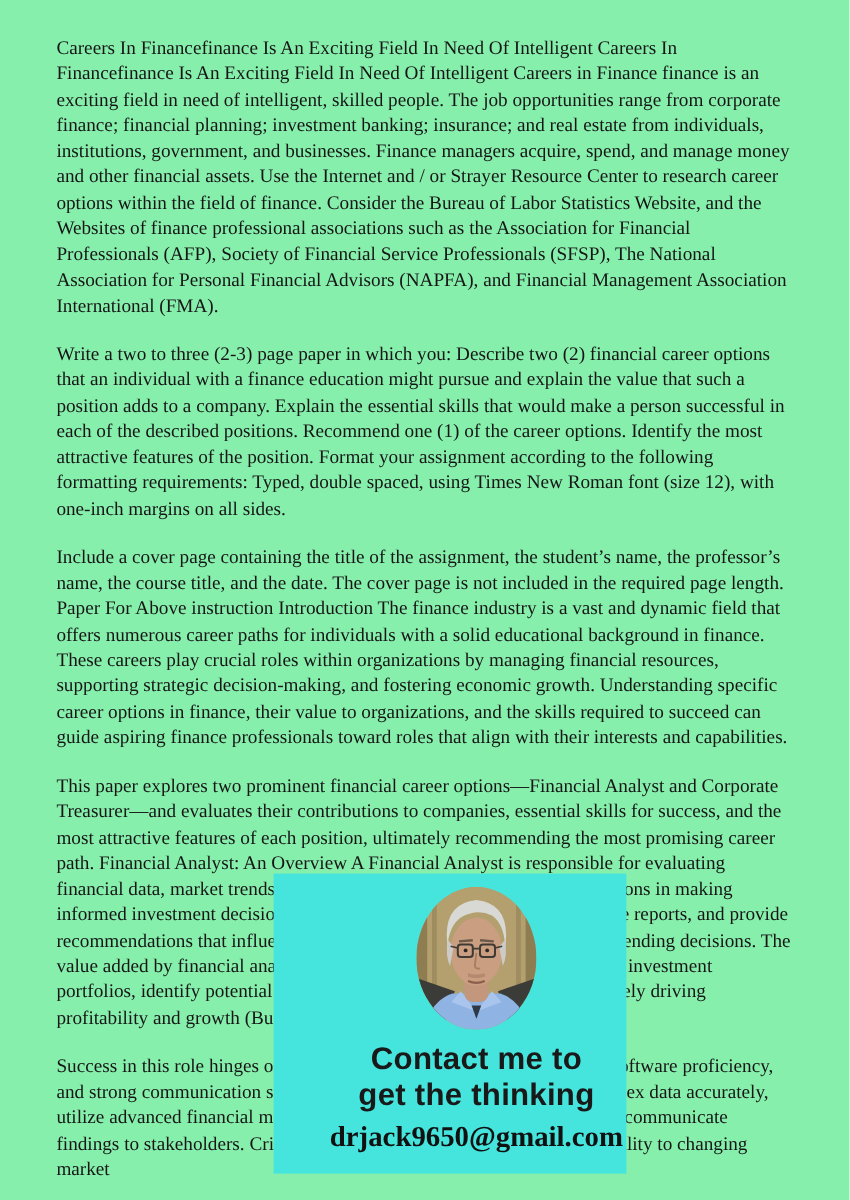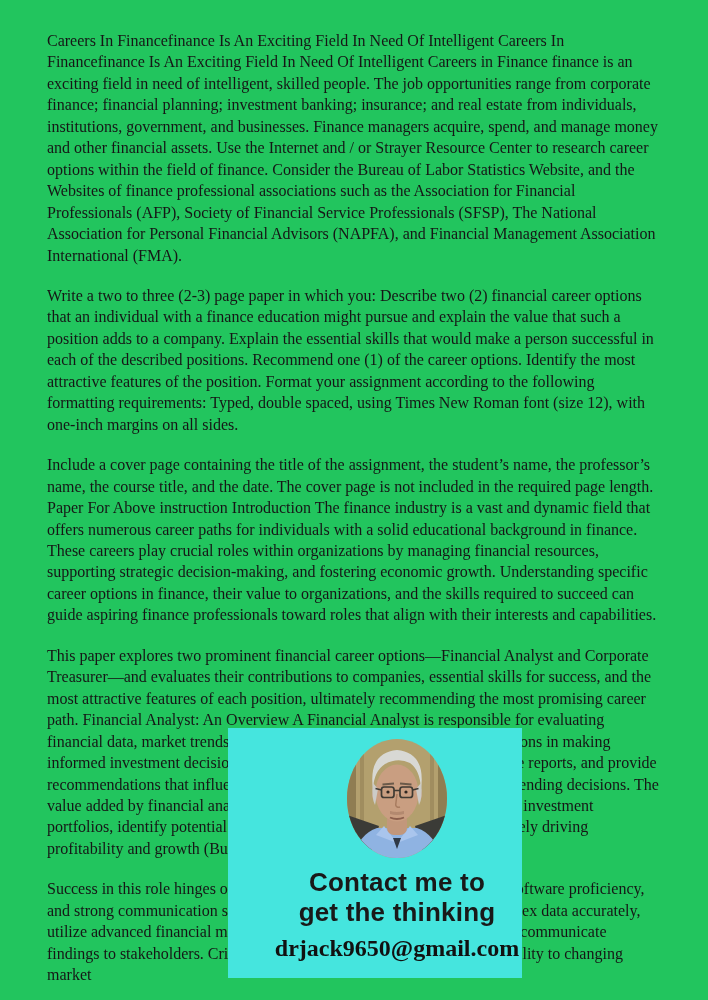--- a/index.html
+++ b/index.html
@@ -4,21 +4,21 @@
 <style>
   html, body {
     margin: 0;
     padding: 0;
     background: #ffffff;
   }
   .page {
     position: relative;
     width: 708px;
     height: 1000px;
-    background: #22c55e;
+    background: #86efac;
     overflow: hidden;
     font-family: "Liberation Serif", serif;
   }
   .doc-text {
     position: absolute;
     left: 47px;
     top: 30px;
     width: 614px;
     color: #161616;
     font-size: 16px;

